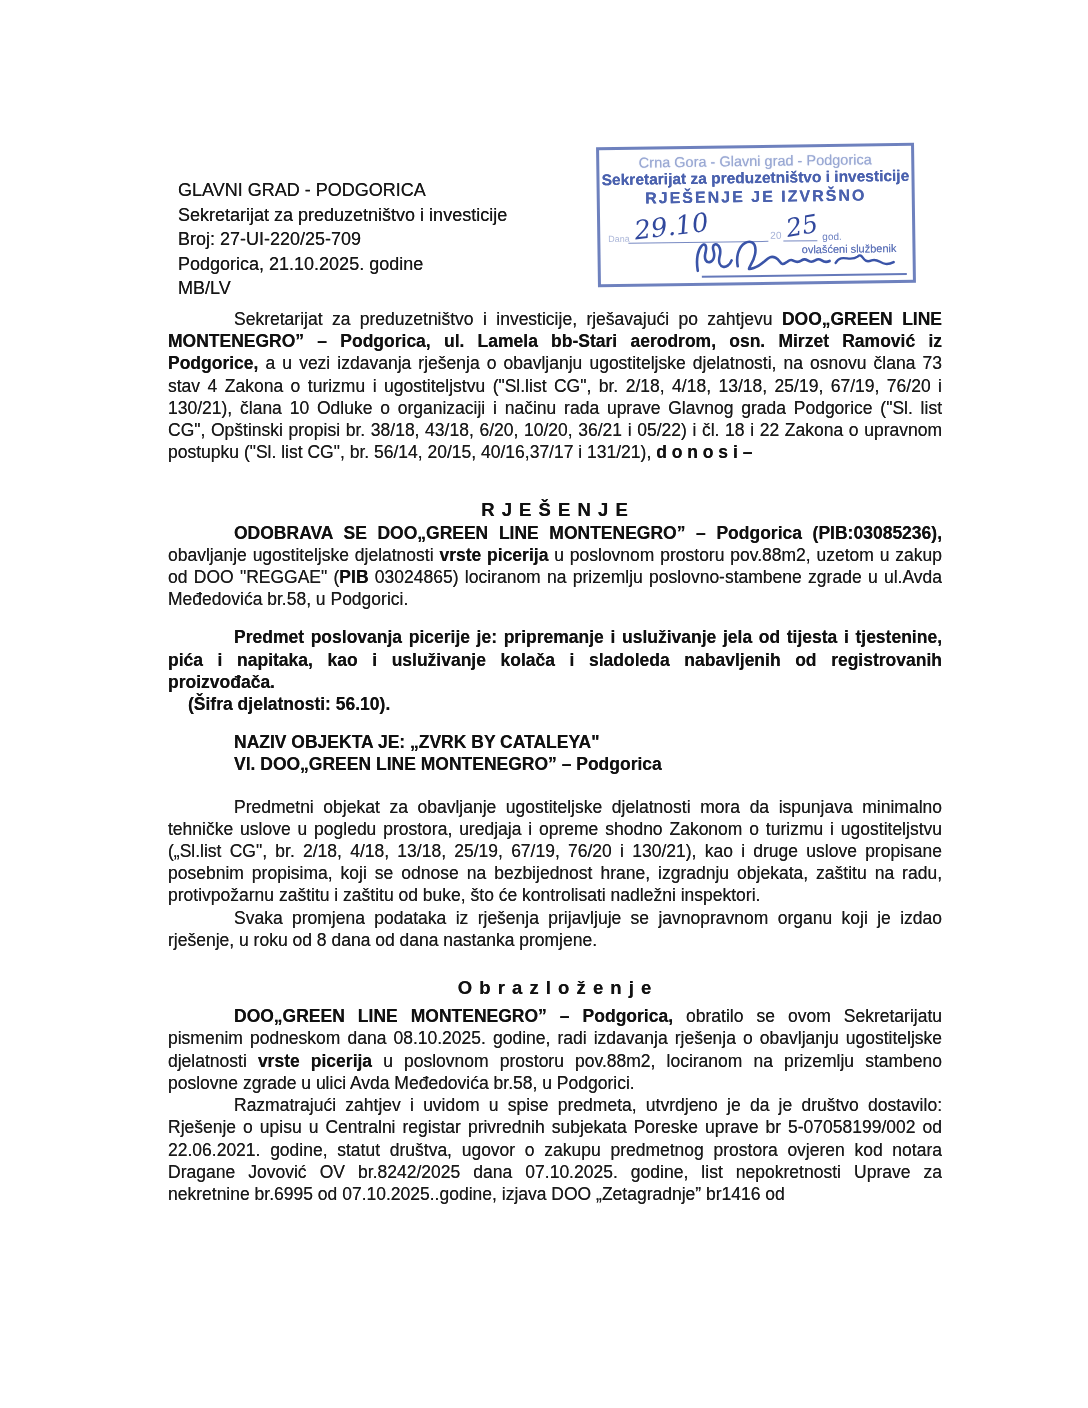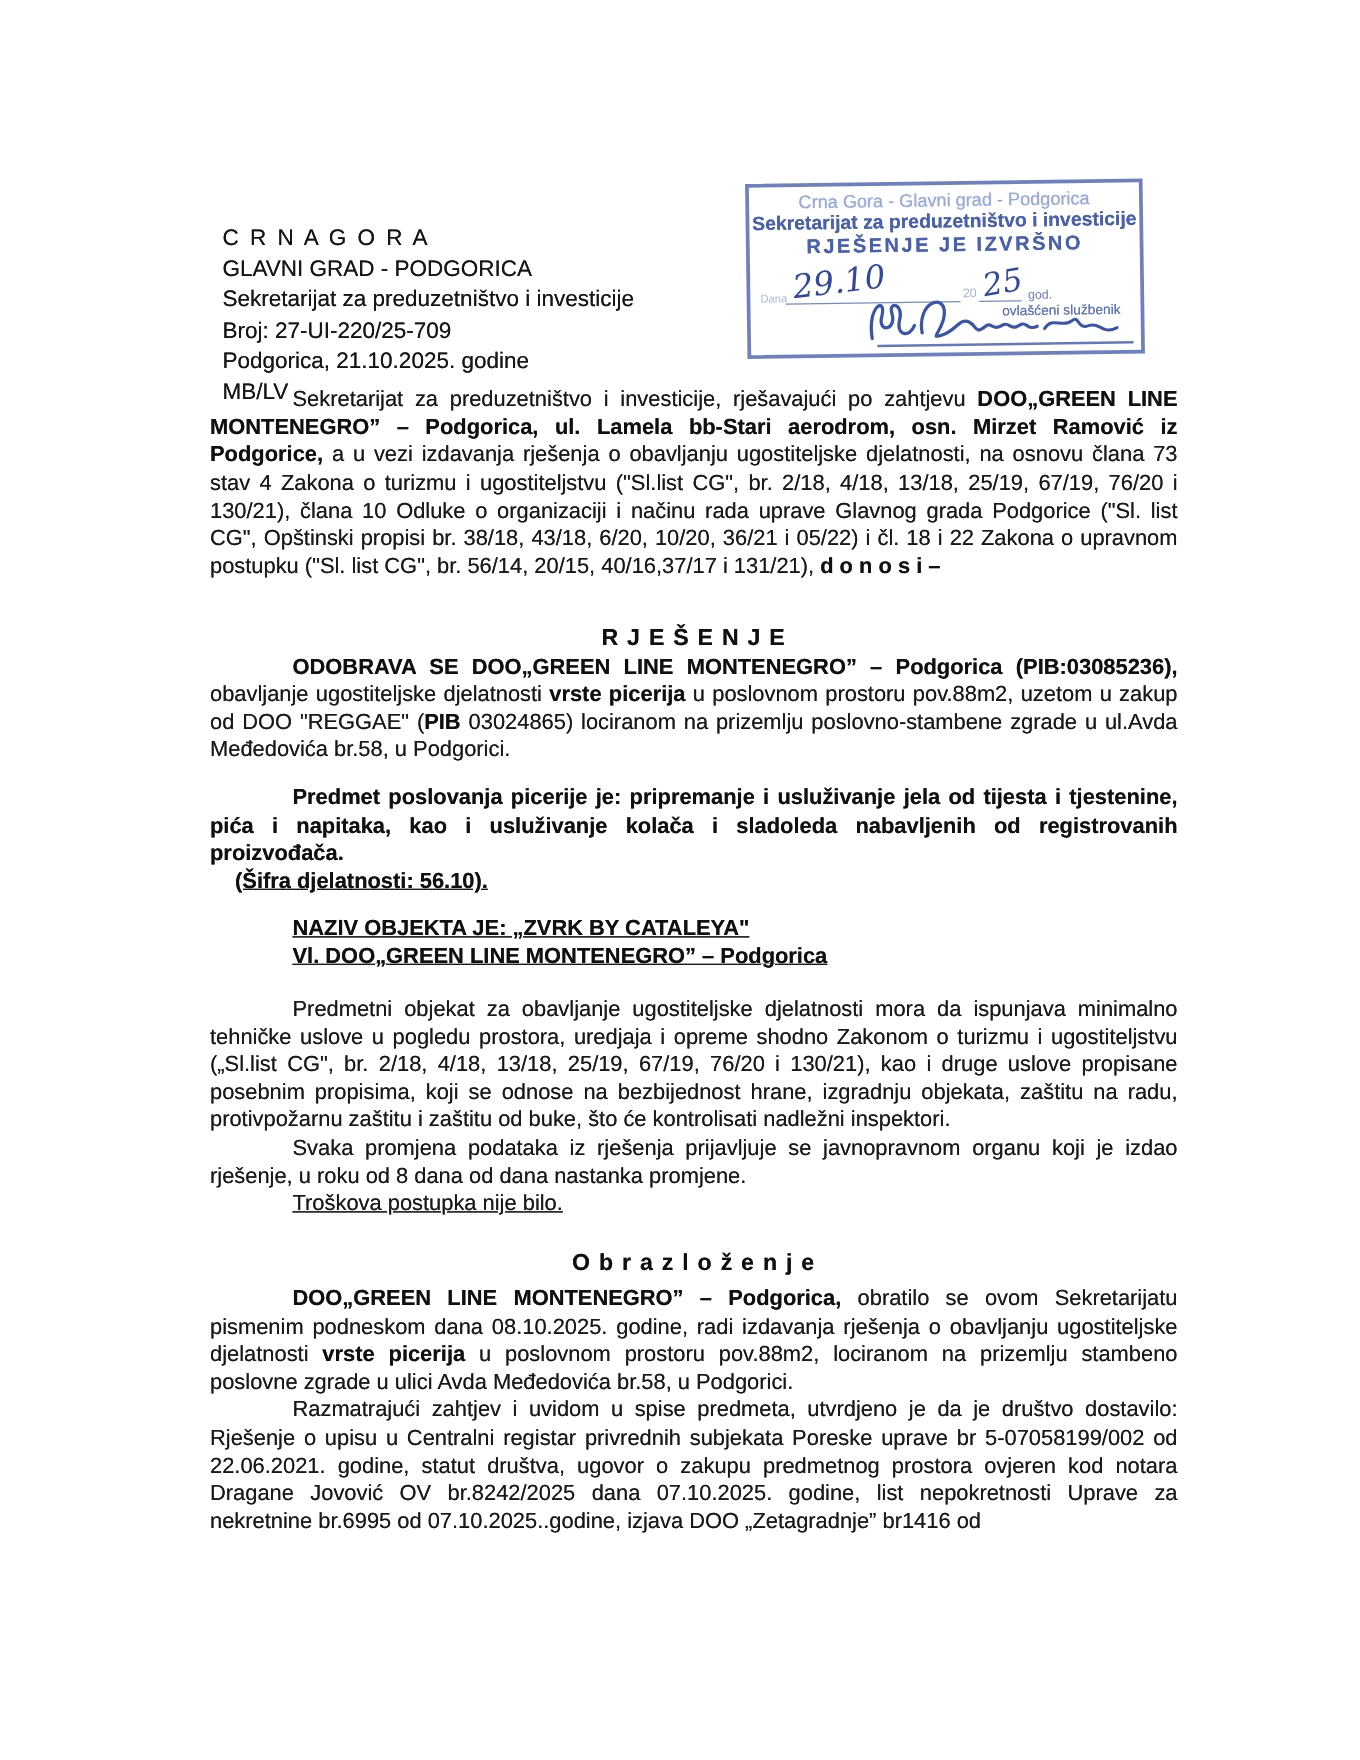--- a/index.html
+++ b/index.html
@@ -17,21 +17,21 @@
     font-size:18px;line-height:24.5px;color:#161616;
     text-shadow:0 0 0.4px #333;
   }
   .doc-header .country{letter-spacing:2px;}
   .content{
     position:absolute;left:168px;top:308px;width:774px;
     font-size:17.5px;line-height:22.2px;color:#191919;
     text-shadow:0 0 0.4px #444;
   }
   .para{ text-align:justify; text-indent:66px; margin:0; }
-  .para.no-justify{ text-align:left;text-decoration:underline; }
+  .para.no-justify{ text-align:left; }
   .para.small-indent{ text-indent:20px; }
   .bold{ font-weight:bold; color:#101010;}
   .heading{
     text-align:center;font-weight:bold;color:#101010;
     font-size:18.5px;letter-spacing:1px;
   }
   .h-rjesenje{ margin-top:36px; }
   .h-obrazlozenje{ margin-top:26px; }
   .sp-after-title{ margin-top:0; }
   .sp-16{ margin-top:16px; }
@@ -96,21 +96,20 @@
     position:absolute;right:6px;bottom:5px;width:205px;
     border-bottom:2px solid rgba(74,97,174,0.85);
   }
 </style>
 </head>
 <body>
 
 <div class="page">
 
   <div class="doc-header">
-    <div class="country">C R N A   G O R A</div>
     <div>GLAVNI GRAD - PODGORICA</div>
     <div>Sekretarijat za  preduzetništvo i investicije</div>
     <div>Broj: 27-UI-220/25-709</div>
     <div>Podgorica, 21.10.2025. godine</div>
     <div>MB/LV</div>
   </div>
 
   <div class="stamp">
     <div class="stamp-line1">Crna Gora - Glavni grad - Podgorica</div>
     <div class="stamp-line2">Sekretarijat za preduzetništvo i investicije</div>
@@ -141,21 +140,20 @@
     <p class="para sp-after-title"><span class="bold">ODOBRAVA SE DOO„GREEN LINE MONTENEGRO” – Podgorica (PIB:03085236),</span><span> obavljanje ugostiteljske djelatnosti </span><span class="bold">vrste  picerija</span><span> u poslovnom prostoru  pov.88m2, uzetom u zakup od DOO "REGGAE"  (</span><span class="bold">PIB</span><span> 03024865) lociranom na prizemlju poslovno-stambene zgrade u ul.Avda Međedovića br.58, u Podgorici.</span></p>
 
     <p class="para sp-16"><span class="bold">Predmet poslovanja picerije je: pripremanje i usluživanje jela od tijesta i tjestenine, pića i napitaka, kao i usluživanje kolača i sladoleda nabavljenih od registrovanih proizvođača.</span></p>
     <p class="para small-indent no-justify"><span class="bold">(Šifra djelatnosti: 56.10).</span></p>
 
     <p class="para no-justify sp-16"><span class="bold">NAZIV OBJEKTA JE: „ZVRK BY CATALEYA"</span></p>
     <p class="para no-justify"><span class="bold">Vl. DOO„GREEN LINE MONTENEGRO” – Podgorica</span></p>
 
     <p class="para sp-20"><span>Predmetni objekat za obavljanje ugostiteljske djelatnosti mora da ispunjava  minimalno tehničke  uslove  u  pogledu  prostora,  uredjaja  i  opreme  shodno  Zakonom  o  turizmu  i ugostiteljstvu („Sl.list CG", br. 2/18, 4/18, 13/18, 25/19, 67/19, 76/20 i 130/21), kao i druge uslove  propisane  posebnim  propisima,  koji  se  odnose  na  bezbijednost  hrane,  izgradnju objekata, zaštitu  na  radu, protivpožarnu zaštitu i zaštitu od  buke,  što će kontrolisati   nadležni inspektori.</span></p>
     <p class="para"><span>Svaka promjena podataka iz rješenja prijavljuje se javnopravnom organu koji je izdao rješenje, u roku od 8 dana od dana nastanka promjene.</span></p>
-    <p class="para no-justify"><span>Troškova postupka nije bilo.</span></p>
 
     <div class="heading h-obrazlozenje">O b r a z l o ž e n j e</div>
 
     <p class="para sp-6"><span class="bold">DOO„GREEN LINE MONTENEGRO” – Podgorica,</span><span> obratilo se ovom Sekretarijatu pismenim  podneskom  dana  08.10.2025.  godine,  radi   izdavanja   rješenja  o  obavljanju ugostiteljske djelatnosti </span><span class="bold">vrste  picerija</span><span> u poslovnom prostoru  pov.88m2, lociranom na prizemlju stambeno poslovne zgrade u ulici Avda Međedovića br.58, u Podgorici.</span></p>
     <p class="para"><span>Razmatrajući zahtjev i uvidom u spise predmeta, utvrdjeno je da je društvo dostavilo: Rješenje o upisu u Centralni  registar privrednih subjekata  Poreske uprave br 5-07058199/002 od  22.06.2021.  godine,  statut  društva,    ugovor  o  zakupu  predmetnog  prostora  ovjeren  kod notara Dragane Jovović OV br.8242/2025  dana  07.10.2025. godine, list nepokretnosti Uprave za    nekretnine    br.6995     od 07.10.2025..godine,  izjava  DOO  „Zetagradnje”  br1416  od</span></p>
   </div>
 
 </div>
 
 </body></html>

